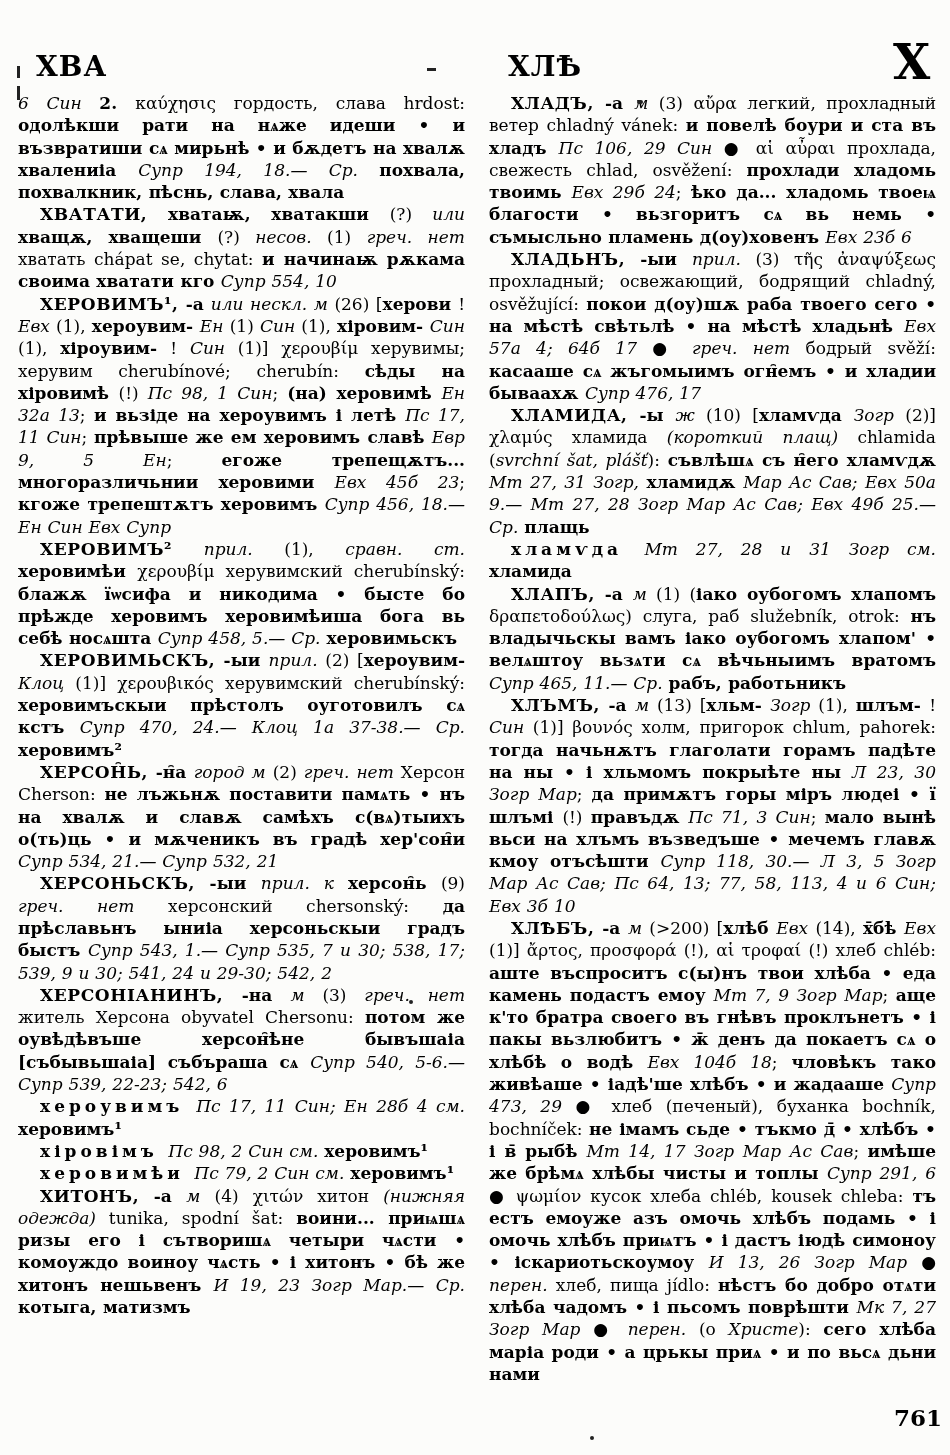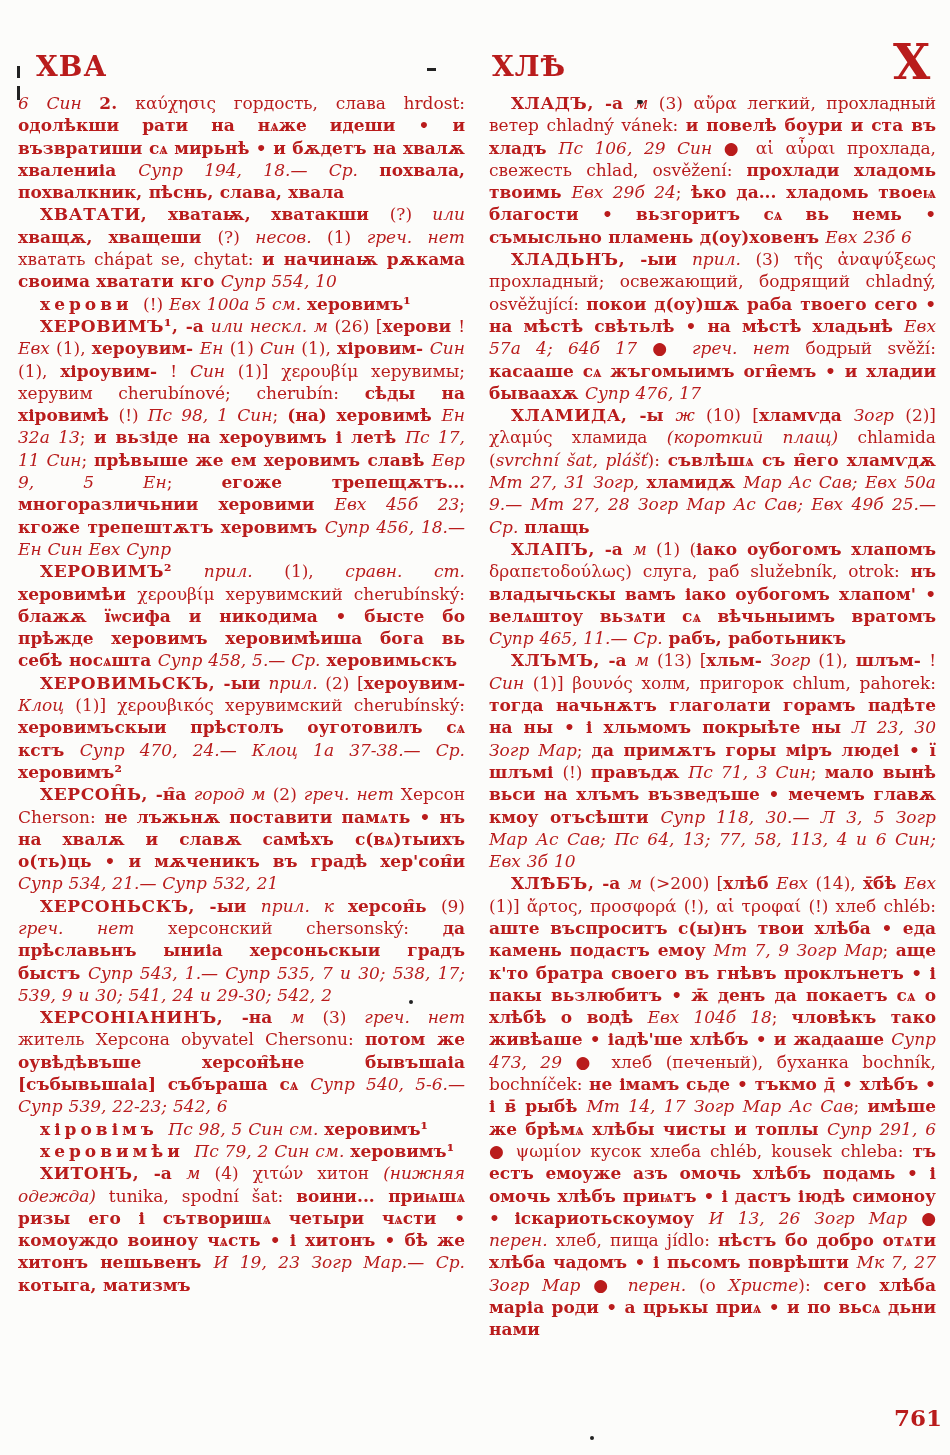--- a/index.html
+++ b/index.html
@@ -1,32 +1,32 @@
 <!DOCTYPE html>
 <html><head>
 <meta charset="utf-8">
 <style>
   html,body{margin:0;padding:0;background:#e8e8e6;}
-  .page{position:relative;width:950px;height:1455px;background:#fcfcfa;color:#b91c1c;
+  .page{position:relative;width:950px;height:1455px;background:#fcfcfa;color:#000000;
         font-family:"DejaVu Serif","Liberation Serif",serif;overflow:hidden;}
   .col{position:absolute;top:92px;width:447px;text-align:justify;
        font-size:17px;line-height:22.3px;}
   .col-left{left:18px;}
   .col-right{left:489px;}
   p.entry{margin:0;text-indent:22px;word-spacing:0.5px;}
   p.entry.noindent{text-indent:0;}
   .seg-hw{font-weight:bold;letter-spacing:0.6px;font-family:"DejaVu Serif","Liberation Serif",serif;}
   .seg-b{font-weight:bold;}
   .seg-bt{font-weight:bold;}
   .seg-i{font-style:italic;}
   .seg-bi{font-style:italic;font-weight:normal;}
   .seg-sp{font-weight:bold;letter-spacing:4px;}
   .running-head{position:absolute;font-weight:bold;font-size:28px;letter-spacing:1px;}
   .rh-left{left:36px;top:50px;}
-  .rh-right{left:492px;top:50px;text-align:right;}
+  .rh-right{left:508px;top:50px;text-align:right;}
   .big-letter{position:absolute;left:893px;top:34px;font-weight:bold;font-size:48px;}
   .page-number{position:absolute;left:894px;top:1404px;font-weight:bold;font-size:23px;}
   .artifact{position:absolute;background:#222;}
   .a1{left:17px;top:66px;width:3px;height:12px;}
   .a2{left:17px;top:86px;width:3px;height:14px;}
   .a3{left:427px;top:68px;width:9px;height:3px;}
   .a4{left:637px;top:100px;width:6px;height:4px;border-radius:2px;}
   .a5{left:590px;top:1436px;width:4px;height:4px;border-radius:2px;}
   .a6{left:409px;top:1000px;width:4px;height:4px;border-radius:2px;}
 </style>
@@ -37,36 +37,37 @@
 
   <div class="running-head rh-left">ХВА</div>
 
   <div class="running-head rh-right">ХЛѢ</div>
 
   <div class="big-letter">X</div>
 
   <div class="col col-left">
       <p class="entry noindent"><span class="seg-i">6 Син </span><span class="seg-bt">2. </span><span class="seg-t">καύχησις гордость, слава hrdost: </span><span class="seg-b">одолѣкши рати на нѧже идеши • и възвратиши сѧ мирьнѣ • и бѫдетъ на хвалѫ хвалениіа </span><span class="seg-i">Супр 194, 18.— Ср. </span><span class="seg-b">похвала, похвалкник, пѣснь, слава, хвала</span></p>
       <p class="entry"><span class="seg-hw">ХВАТАТИ,</span><span class="seg-b"> хватаѭ, хватакши </span><span class="seg-t">(?) </span><span class="seg-i">или </span><span class="seg-b">хващѫ, хващеши </span><span class="seg-t">(?) </span><span class="seg-i">несов. </span><span class="seg-t">(1) </span><span class="seg-i">греч. нет </span><span class="seg-t">хватать chápat se, chytat: </span><span class="seg-b">и начинаѭ рѫкама своима хватати кго </span><span class="seg-i">Супр 554, 10</span></p>
-      <p class="entry"><span class="seg-sp">херови </span><span class="seg-t">(!) </span><span class="seg-i">Евх 100а 5 см. </span><span class="seg-b">херовимъ¹</span></p>
       <p class="entry"><span class="seg-hw">ХЕРОВИМЪ¹,</span><span class="seg-b"> -а </span><span class="seg-i">или нескл. м </span><span class="seg-t">(26) [</span><span class="seg-b">херови </span><span class="seg-t">! </span><span class="seg-i">Евх </span><span class="seg-t">(1), </span><span class="seg-b">хероувим- </span><span class="seg-i">Ен </span><span class="seg-t">(1) </span><span class="seg-i">Син </span><span class="seg-t">(1), </span><span class="seg-b">хіровим- </span><span class="seg-i">Син </span><span class="seg-t">(1), </span><span class="seg-b">хіроувим- </span><span class="seg-t">! </span><span class="seg-i">Син </span><span class="seg-t">(1)] χερουβίμ херувимы; херувим cherubínové; cherubín: </span><span class="seg-b">сѣды на хіровимѣ </span><span class="seg-t">(!) </span><span class="seg-i">Пс 98, 1 Син</span><span class="seg-t">; </span><span class="seg-b">(на) херовимѣ </span><span class="seg-i">Ен 32а 13</span><span class="seg-t">; </span><span class="seg-b">и вьзіде на хероувимъ і летѣ </span><span class="seg-i">Пс 17, 11 Син</span><span class="seg-t">; </span><span class="seg-b">прѣвыше же ем херовимъ славѣ </span><span class="seg-i">Евр 9, 5 Ен</span><span class="seg-t">; </span><span class="seg-b">егоже трепещѫтъ... многоразличьнии херовими </span><span class="seg-i">Евх 45б 23</span><span class="seg-t">; </span><span class="seg-b">кгоже трепештѫтъ херовимъ </span><span class="seg-i">Супр 456, 18.— Ен Син Евх Супр</span></p>
       <p class="entry"><span class="seg-hw">ХЕРОВИМЪ²</span><span class="seg-t"> </span><span class="seg-i">прил. </span><span class="seg-t">(1), </span><span class="seg-i">сравн. ст. </span><span class="seg-b">херовимѣи </span><span class="seg-t">χερουβίμ херувимский cherubínský: </span><span class="seg-b">блажѫ їѡсифа и никодима • бысте бо прѣжде херовимъ херовимѣиша бога вь себѣ носѧшта </span><span class="seg-i">Супр 458, 5.— Ср. </span><span class="seg-b">херовимьскъ</span></p>
       <p class="entry"><span class="seg-hw">ХЕРОВИМЬСКЪ,</span><span class="seg-b"> -ыи </span><span class="seg-i">прил. </span><span class="seg-t">(2) [</span><span class="seg-b">хероувим- </span><span class="seg-i">Клоц </span><span class="seg-t">(1)] χερουβικός херувимский cherubínský: </span><span class="seg-b">херовимъскыи прѣстолъ оуготовилъ сѧ кстъ </span><span class="seg-i">Супр 470, 24.— Клоц 1а 37-38.— Ср. </span><span class="seg-b">херовимъ²</span></p>
       <p class="entry"><span class="seg-hw">ХЕРСОН̑Ь,</span><span class="seg-b"> -н̑а </span><span class="seg-i">город м </span><span class="seg-t">(2) </span><span class="seg-i">греч. нет </span><span class="seg-t">Херсон Cherson: </span><span class="seg-b">не лъжьнѫ поставити памѧть • нъ на хвалѫ и славѫ самѣхъ с(вѧ)тыихъ о(ть)ць • и мѫченикъ въ градѣ хер'сон̑и </span><span class="seg-i">Супр 534, 21.— Супр 532, 21</span></p>
       <p class="entry"><span class="seg-hw">ХЕРСОНЬСКЪ,</span><span class="seg-b"> -ыи </span><span class="seg-i">прил. к </span><span class="seg-b">херсон̑ь </span><span class="seg-t">(9) </span><span class="seg-i">греч. </span><span class="seg-i">нет </span><span class="seg-t">херсонский chersonský: </span><span class="seg-b">да прѣславьнъ ыниіа херсоньскыи градъ быстъ </span><span class="seg-i">Супр 543, 1.— Супр 535, 7 и 30; 538, 17; 539, 9 и 30; 541, 24 и 29-30; 542, 2</span></p>
       <p class="entry"><span class="seg-hw">ХЕРСОНІАНИНЪ,</span><span class="seg-b"> -на </span><span class="seg-i">м </span><span class="seg-t">(3) </span><span class="seg-i">греч. нет </span><span class="seg-t">житель Херсона obyvatel Chersonu: </span><span class="seg-b">потом же оувѣдѣвъше херсон̑ѣне бывъшаіа [събывьшаіа] събъраша сѧ </span><span class="seg-i">Супр 540, 5-6.— Супр 539, 22-23; 542, 6</span></p>
-      <p class="entry"><span class="seg-sp">хіровімъ </span><span class="seg-i">Пс </span><span class="seg-bi">98, 5 Син см. </span><span class="seg-b">херовимъ¹</span></p>
+      <p class="entry"><span class="seg-sp">хероувимъ </span><span class="seg-i">Пс </span><span class="seg-bi">17, 11 Син; Ен 28б </span><span class="seg-i">4 см. </span><span class="seg-b">херовимъ¹</span></p>
+      <p class="entry"><span class="seg-sp">хіровімъ </span><span class="seg-i">Пс </span><span class="seg-bi">98, 2 Син см. </span><span class="seg-b">херовимъ¹</span></p>
       <p class="entry"><span class="seg-sp">херовимѣи </span><span class="seg-i">Пс 79, 2 Син см. </span><span class="seg-b">херовимъ¹</span></p>
       <p class="entry"><span class="seg-hw">ХИТОНЪ,</span><span class="seg-b"> -а </span><span class="seg-i">м </span><span class="seg-t">(4) χιτών хитон </span><span class="seg-i">(нижняя одежда) </span><span class="seg-t">tunika, spodní šat: </span><span class="seg-b">воини... приѩшѧ ризы его і сътворишѧ четыри чѧсти • комоуждо воиноу чѧсть • і хитонъ • бѣ же хитонъ нешьвенъ </span><span class="seg-i">И 19, 23 Зогр Мар.— Ср. </span><span class="seg-b">котыга, матизмъ</span></p>
     </div>
 
   <div class="col col-right">
       <p class="entry"><span class="seg-hw">ХЛАДЪ,</span><span class="seg-b"> -а </span><span class="seg-i">м </span><span class="seg-t">(3) αὔρα легкий, прохладный ветер chladný vánek: </span><span class="seg-b">и повелѣ боури и ста въ хладъ </span><span class="seg-i">Пс 106, 29 Син </span><span class="seg-t">● αἱ αὖραι прохлада, свежесть chlad, osvěžení: </span><span class="seg-b">прохлади хладомь твоимь </span><span class="seg-i">Евх 29б 24</span><span class="seg-t">; </span><span class="seg-b">ѣко да... хладомь твоеѩ благости • вьзгоритъ сѧ вь немь • съмысльно пламень д(оу)ховенъ </span><span class="seg-i">Евх 23б 6</span></p>
       <p class="entry"><span class="seg-hw">ХЛАДЬНЪ,</span><span class="seg-b"> -ыи </span><span class="seg-i">прил. </span><span class="seg-t">(3) τῆς ἀναψύξεως прохладный; освежающий, бодрящий chladný, osvěžující: </span><span class="seg-b">покои д(оу)шѫ раба твоего сего • на мѣстѣ свѣтьлѣ • на мѣстѣ хладьнѣ </span><span class="seg-i">Евх 57а 4; 64б 17 </span><span class="seg-t">● </span><span class="seg-i">греч. нет </span><span class="seg-t">бодрый svěží: </span><span class="seg-b">касааше сѧ жъгомыимъ огн̑емъ • и хладии бываахѫ </span><span class="seg-i">Супр 476, 17</span></p>
       <p class="entry"><span class="seg-hw">ХЛАМИДА,</span><span class="seg-b"> -ы </span><span class="seg-i">ж </span><span class="seg-t">(10) [</span><span class="seg-b">хламѵда </span><span class="seg-i">Зогр </span><span class="seg-t">(2)] χλαμύς хламида </span><span class="seg-i">(короткий плащ) </span><span class="seg-t">chlamida (</span><span class="seg-i">svrchní šat, plášť</span><span class="seg-t">): </span><span class="seg-b">съвлѣшѧ съ н̑его хламѵдѫ </span><span class="seg-i">Мт 27, 31 Зогр, </span><span class="seg-b">хламидѫ </span><span class="seg-i">Мар Ас </span><span class="seg-bi">Сав; Евх </span><span class="seg-i">50а 9.— Мт 27, 28 Зогр Мар Ас </span><span class="seg-bi">Сав; Евх </span><span class="seg-i">49б 25.— Ср. </span><span class="seg-b">плащь</span></p>
+      <p class="entry"><span class="seg-sp">хламѵда </span><span class="seg-i">Мт </span><span class="seg-bi">27, 28 и 31 Зогр см. </span><span class="seg-b">хламида</span></p>
       <p class="entry"><span class="seg-hw">ХЛАПЪ,</span><span class="seg-b"> -а </span><span class="seg-i">м </span><span class="seg-t">(1) (</span><span class="seg-b">іако оубогомъ хлапомъ </span><span class="seg-t">δραπετοδούλως) слуга, раб služebník, otrok: </span><span class="seg-b">нъ владычьскы вамъ іако оубогомъ хлапом' • велѧштоу вьзѧти сѧ вѣчьныимъ вратомъ </span><span class="seg-bi">Супр </span><span class="seg-i">465, 11.— Ср. </span><span class="seg-b">рабъ, работьникъ</span></p>
       <p class="entry"><span class="seg-hw">ХЛЪМЪ,</span><span class="seg-b"> -а </span><span class="seg-i">м </span><span class="seg-t">(13) [</span><span class="seg-b">хльм- </span><span class="seg-i">Зогр </span><span class="seg-t">(1), </span><span class="seg-b">шлъм- </span><span class="seg-t">! </span><span class="seg-i">Син </span><span class="seg-t">(1)] βουνός холм, пригорок chlum, pahorek: </span><span class="seg-b">тогда начьнѫтъ глаголати горамъ падѣте на ны • і хльмомъ покрыѣте ны </span><span class="seg-i">Л 23, 30 Зогр Мар</span><span class="seg-t">; </span><span class="seg-b">да примѫтъ горы міръ людеі • ї шлъмі </span><span class="seg-t">(!) </span><span class="seg-b">правъдѫ </span><span class="seg-i">Пс 71, 3 Син</span><span class="seg-t">; </span><span class="seg-b">мало вынѣ вьси на хлъмъ възведъше • мечемъ главѫ кмоу отъсѣшти </span><span class="seg-i">Супр 118, 30.— Л 3, 5 Зогр Мар Ас </span><span class="seg-bi">Сав; Пс 64, 13; 77, 58, 113, 4 и 6 Син; Евх </span><span class="seg-i">3б 10</span></p>
       <p class="entry"><span class="seg-hw">ХЛѢБЪ,</span><span class="seg-b"> -а </span><span class="seg-i">м </span><span class="seg-t">(&gt;200) [</span><span class="seg-b">хлѣб </span><span class="seg-i">Евх </span><span class="seg-t">(14), </span><span class="seg-b">х̄бѣ </span><span class="seg-i">Евх </span><span class="seg-t">(1)] ἄρτος, προσφορά (!), αἱ τροφαί (!) хлеб chléb: </span><span class="seg-b">аште въспроситъ с(ы)нъ твои хлѣба • еда камень подастъ емоу </span><span class="seg-i">Мт 7, 9 Зогр Мар</span><span class="seg-t">; </span><span class="seg-b">аще к'то братра своего въ гнѣвъ проклънетъ • і пакы вьзлюбитъ • ж̄ денъ да покаетъ сѧ о хлѣбѣ о водѣ </span><span class="seg-i">Евх 104б 18</span><span class="seg-t">; </span><span class="seg-b">чловѣкъ тако живѣаше • іадѣ'ше хлѣбъ • и жадааше </span><span class="seg-i">Супр 473, 29 </span><span class="seg-t">● хлеб (печеный), буханка bochník, bochníček: </span><span class="seg-b">не імамъ сьде • тъкмо д̄ • хлѣбъ • і в̄ рыбѣ </span><span class="seg-i">Мт 14, 17 Зогр Мар Ас Сав</span><span class="seg-t">; </span><span class="seg-b">имѣше же брѣмѧ хлѣбы чисты и топлы </span><span class="seg-i">Супр 291, 6 </span><span class="seg-t">● ψωμίον кусок хлеба chléb, kousek chleba: </span><span class="seg-b">тъ естъ емоуже азъ омочь хлѣбъ подамь • і омочь хлѣбъ приѩтъ • і дастъ іюдѣ симоноу • іскариотьскоумоу </span><span class="seg-i">И 13, 26 Зогр Мар </span><span class="seg-t">● </span><span class="seg-i">перен. </span><span class="seg-t">хлеб, пища jídlo: </span><span class="seg-b">нѣстъ бо добро отѧти хлѣба чадомъ • і пьсомъ поврѣшти </span><span class="seg-i">Мк 7, 27 Зогр Мар </span><span class="seg-t">● </span><span class="seg-i">перен. </span><span class="seg-t">(о </span><span class="seg-i">Христе</span><span class="seg-t">): </span><span class="seg-b">сего хлѣба маріа роди • а црькы приѧ • и по вьсѧ дьни нами</span></p>
     </div>
 
   <div class="page-number">761</div>
 
   <div class="artifact a1"></div>
   <div class="artifact a2"></div>
   <div class="artifact a3"></div>

